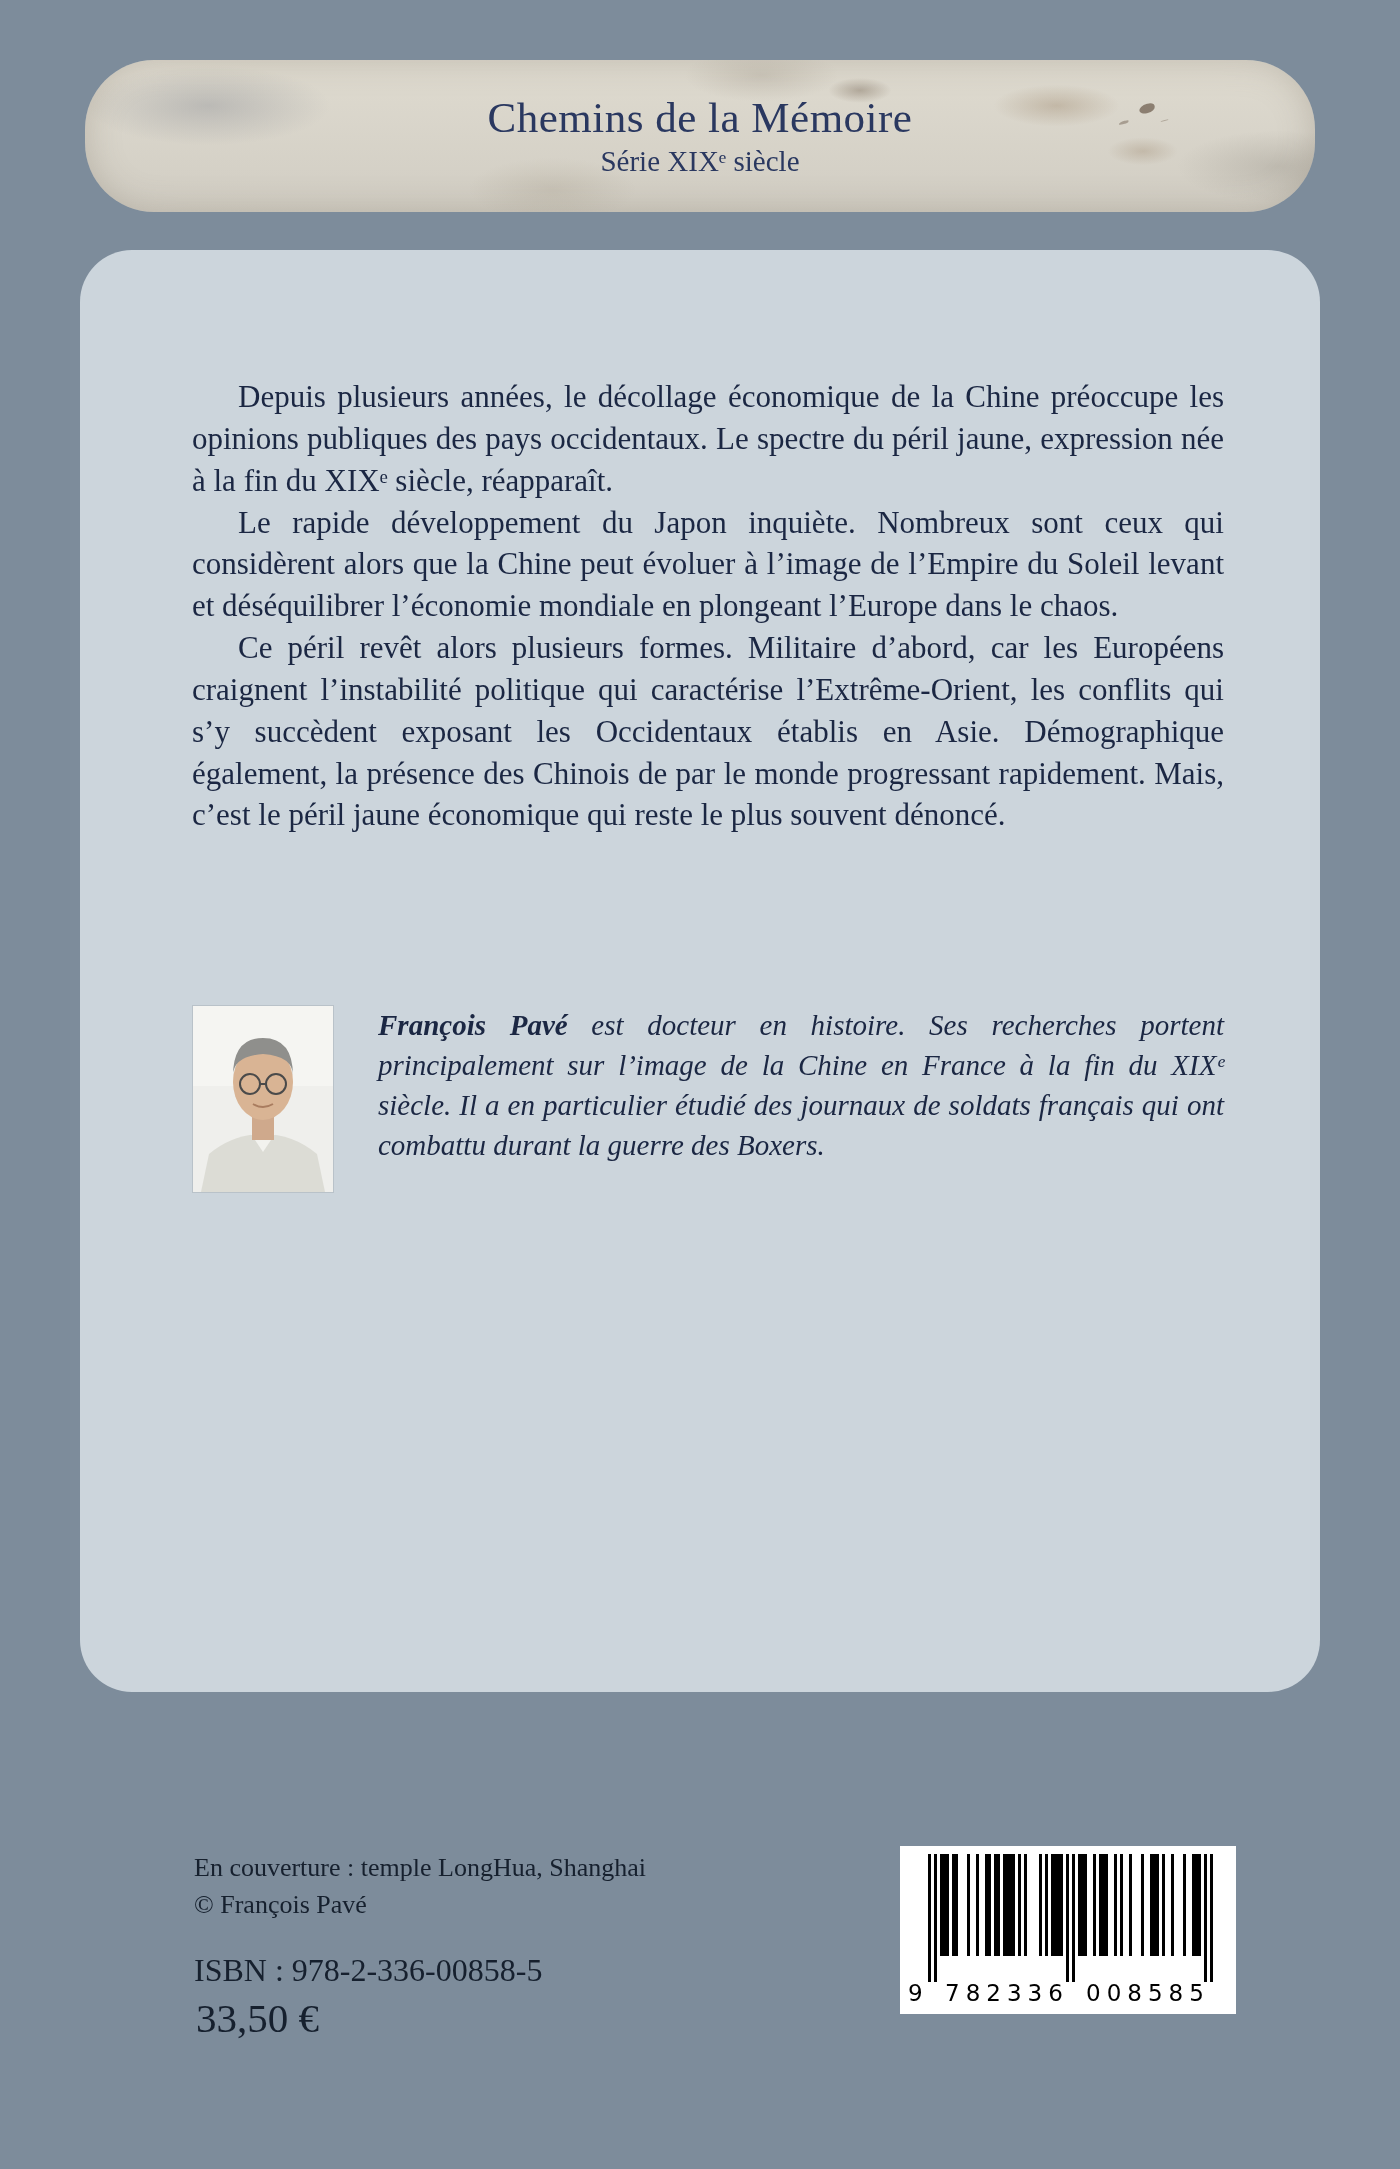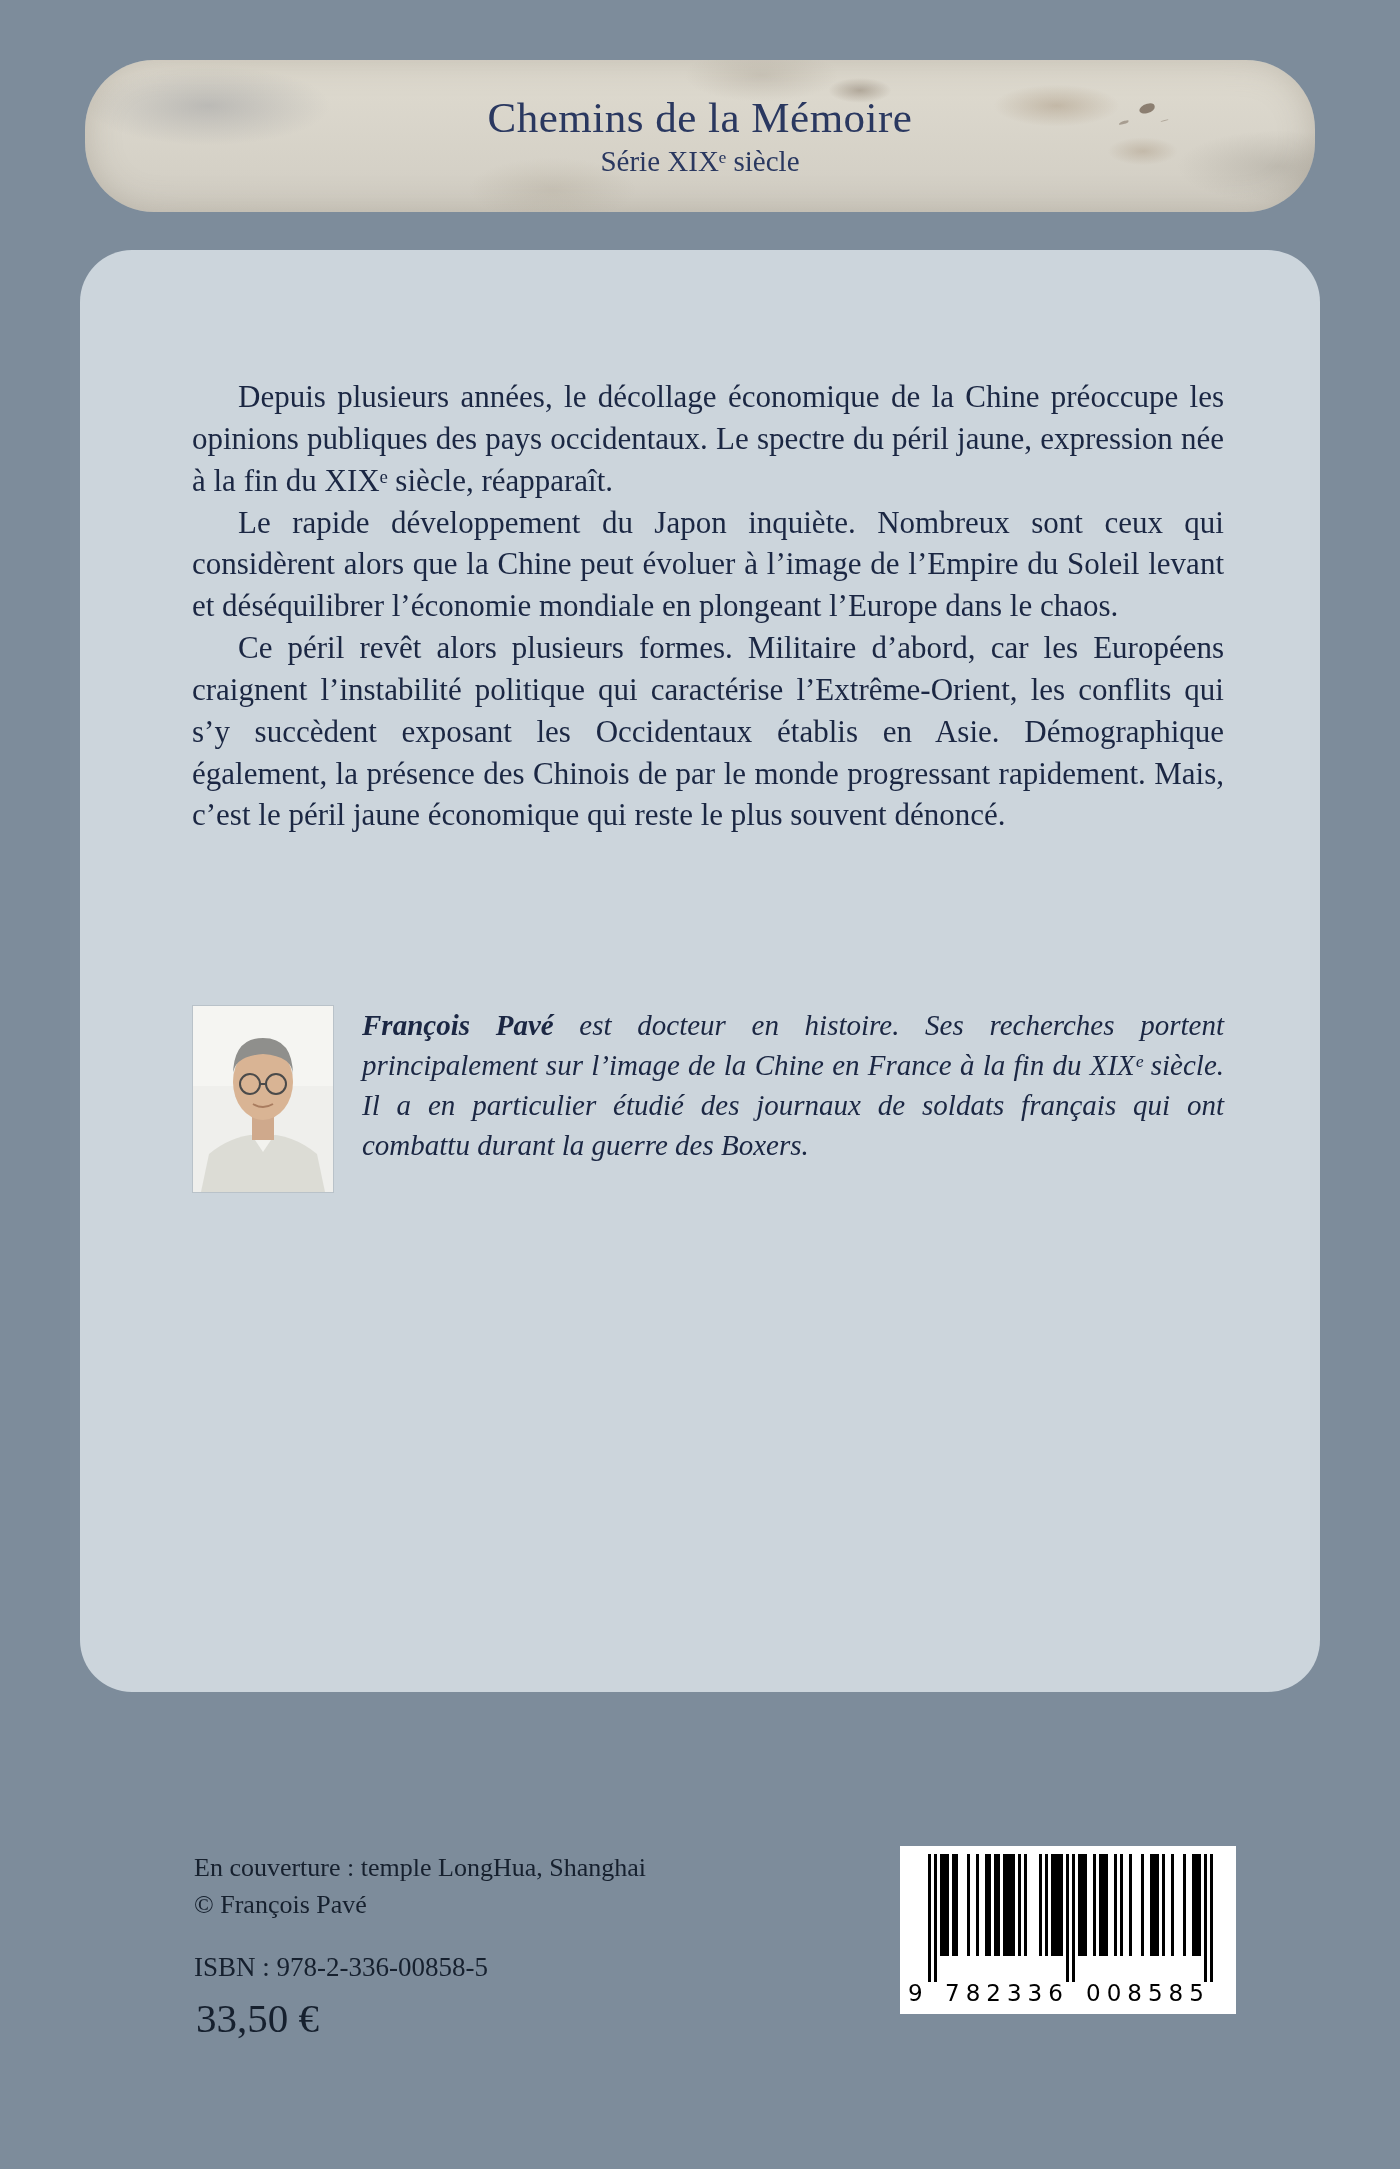--- a/index.html
+++ b/index.html
@@ -73,21 +73,21 @@
     text-align: justify;
   }
   .body-text p { margin: 0; text-indent: 46px; }
 
   
   .author-row {
     position: absolute;
     top: 755px; left: 112px;
     width: 1032px;
     display: flex;
-    gap: 28px;
+    gap: 44px;
   }
   .photo-frame {
     flex: 0 0 auto;
     width: 142px; height: 188px;
     background: #ffffff;
     border: 1px solid #b9c2c9;
     box-sizing: border-box;
     overflow: hidden;
   }
   .bio {
@@ -103,21 +103,21 @@
   .credits {
     position: absolute;
     left: 114px; top: 1600px;
     font-size: 26px;
     line-height: 1.42;
     color: #16202e;
   }
   .isbn {
     position: absolute;
     left: 114px; top: 1702px;
-    font-size: 27px;
+    font-size: 32px;
     color: #16202e;
   }
   .price {
     position: absolute;
     left: 116px; top: 1744px;
     font-size: 41px;
     color: #16202e;
   }
 
   .barcode-box {

